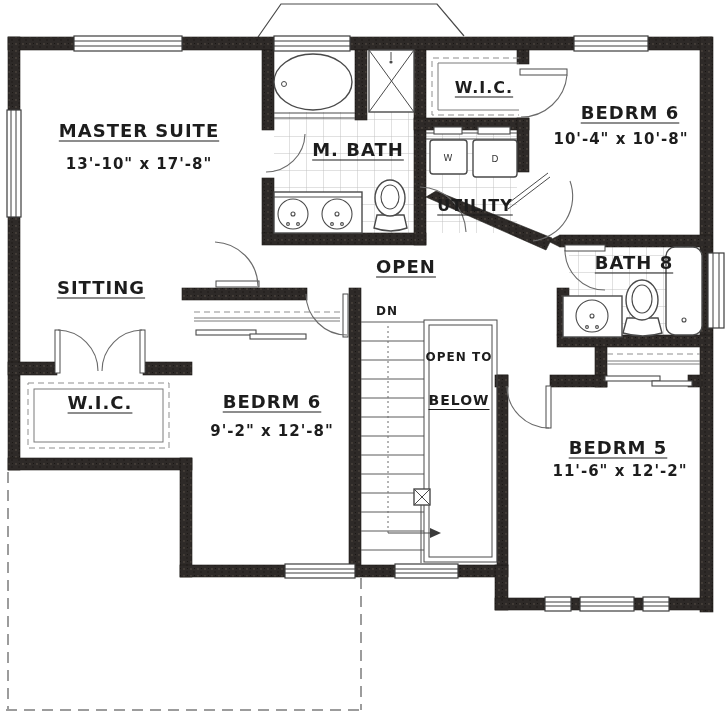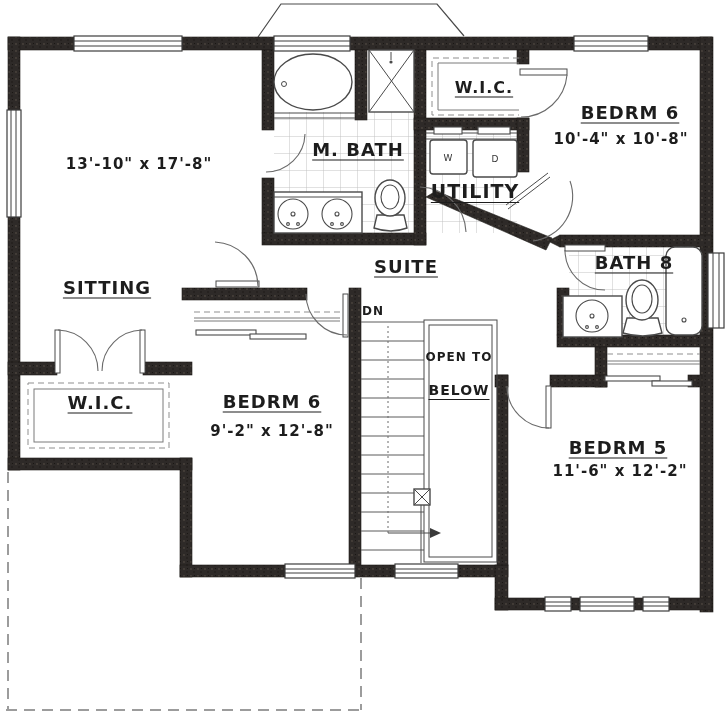--- a/index.html
+++ b/index.html
@@ -253,32 +253,33 @@
       <line class="winl" x1="545" y1="602" x2="571" y2="602"></line>
           <line class="winl" x1="545" y1="606" x2="571" y2="606"></line>
       <line class="winl" x1="580" y1="602" x2="634" y2="602"></line>
           <line class="winl" x1="580" y1="606" x2="634" y2="606"></line>
       <line class="winl" x1="643" y1="602" x2="669" y2="602"></line>
           <line class="winl" x1="643" y1="606" x2="669" y2="606"></line>
     </g>
   </g>
 </svg>
 
+<div class="lbl" style="left:139px;top:130px;">MASTER SUITE</div>
 <div class="dims" style="left:139px;top:164px;">13'-10" x 17'-8"</div>
-<div class="lbl" style="left:107px;top:287px;">SITTING</div>
+<div class="lbl" style="left:101px;top:287px;">SITTING</div>
 <div class="lbl" style="left:100px;top:402px;">W.I.C.</div>
 <div class="lbl" style="left:358px;top:149px;text-decoration:underline;">M. BATH</div>
 <div class="lbl" style="left:484px;top:87px;font-size:16px;">W.I.C.</div>
-<div class="lbl" style="left:475px;top:191px;font-size:19px;">UTILITY</div>
+<div class="lbl" style="left:475px;top:205px;font-size:16px;">UTILITY</div>
 <div class="lbl" style="left:630px;top:112px;">BEDRM 6</div>
 <div class="dims" style="left:621px;top:139px;">10'-4" x 10'-8"</div>
-<div class="lbl" style="left:406px;top:266px;">SUITE</div>
+<div class="lbl" style="left:406px;top:266px;">OPEN</div>
 <div class="lbl" style="left:634px;top:262px;">BATH 8</div>
-<div class="small" style="left:373px;top:311px;">DN</div>
+<div class="small" style="left:387px;top:311px;">DN</div>
 <div class="dims" style="left:459px;top:357px;font-size:12px;">OPEN TO</div>
-<div class="lbl" style="left:459px;top:390px;font-size:14px;">BELOW</div>
+<div class="lbl" style="left:459px;top:400px;font-size:14px;">BELOW</div>
 <div class="lbl" style="left:272px;top:401px;">BEDRM 6</div>
 <div class="dims" style="left:272px;top:431px;">9'-2" x 12'-8"</div>
 <div class="lbl" style="left:618px;top:447px;">BEDRM 5</div>
 <div class="dims" style="left:620px;top:471px;">11'-6" x 12'-2"</div>
 <div class="appl" style="left:448px;top:158px;">W</div>
 <div class="appl" style="left:495px;top:159px;">D</div>
 </div>
 
 </body></html>

